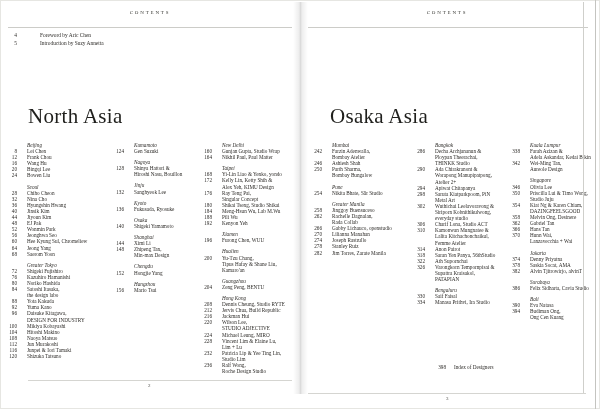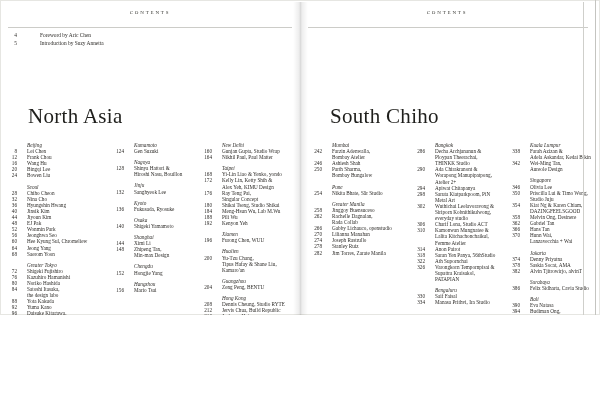--- a/index.html
+++ b/index.html
@@ -1,16 +1,16 @@
 <!DOCTYPE html>
 <html><head>
 <meta charset="utf-8">
 <style>
   html,body{margin:0;padding:0;background:#ffffff;}
-  #canvas{position:relative;width:600px;height:315px;background:#ffffff;overflow:hidden;
+  #canvas{position:relative;width:600px;height:409px;background:#ffffff;overflow:hidden;
           font-family:"Liberation Serif","DejaVu Serif",serif;color:#2e2c29;
           box-shadow:inset 0 0 0 1px #e6e6e2;}
   .running-head{position:absolute;top:10px;font-size:5px;letter-spacing:1.8px;
                 color:#3a3a36;text-align:center;}
   #rh-left{left:4px;width:292px;} #rh-right{left:306px;width:282px;}
   .rule{position:absolute;height:1px;background:#ccccc8;}
   #rule-left{top:27px;left:8px;width:284px;}
   #rule-right{top:27px;left:308px;width:280px;}
   #page-edge-left{top:380px;left:28px;width:264px;background:#d5d5d1;}
   #page-edge-right{top:393px;left:308px;width:278px;background:#d5d5d1;}
@@ -58,21 +58,21 @@
       </div>
       <div class="entry">
         <span class="num">5</span>
         <span class="lbl">
           <div>Introduction by Suzy Annetta</div>
         </span>
       </div>
     </div>
 
   <div class="section-title" id="title-north">North Asia</div>
-  <div class="section-title" id="title-south">South Chiho</div>
+  <div class="section-title" id="title-south">Osaka Asia</div>
 
   <div class="toc-col" id="col-l0">
       <div class="block">
         <div class="city">Beijing</div>
         <div class="entry">
           <span class="num">8</span>
           <span class="lbl">
             <div>Lei Chen</div>
           </span>
         </div>

